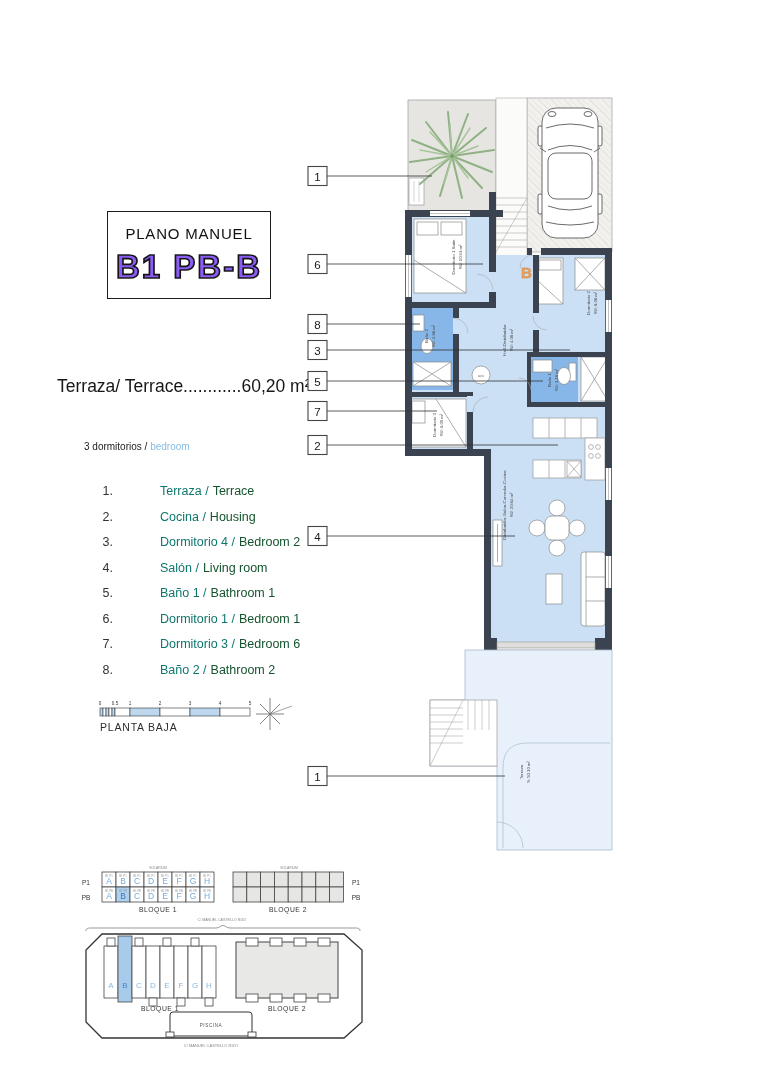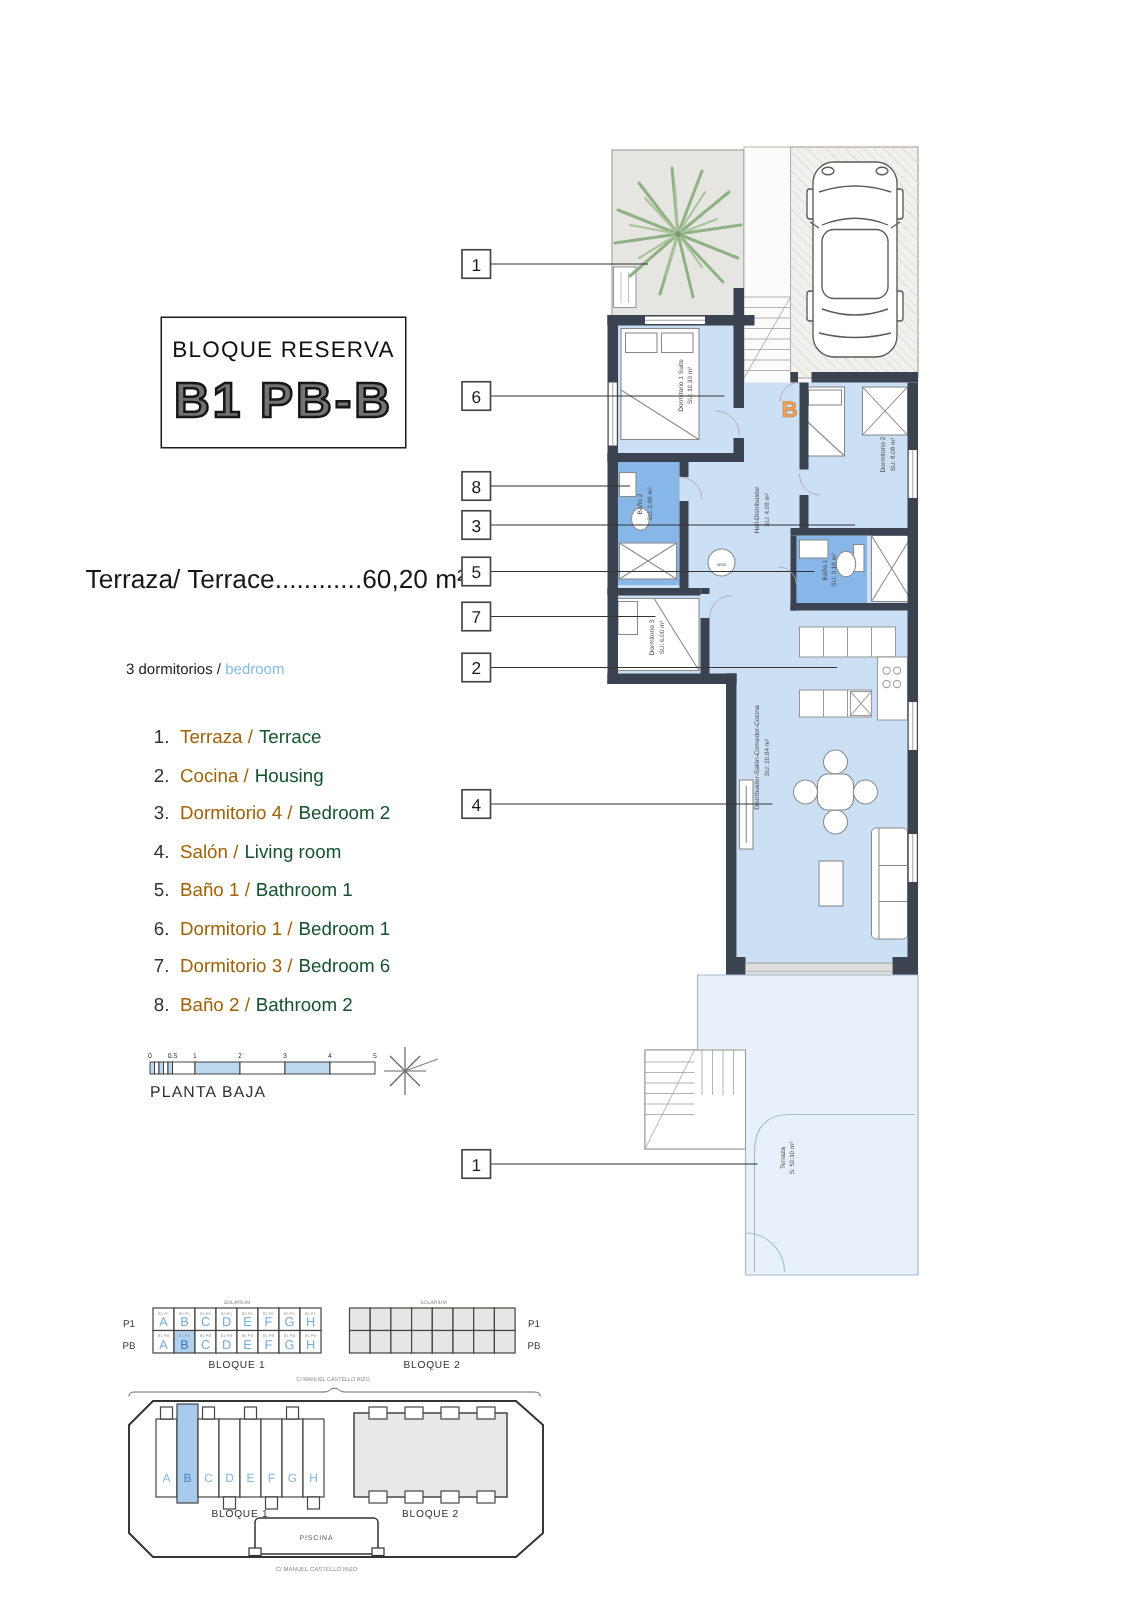--- a/index.html
+++ b/index.html
@@ -2,38 +2,38 @@
 <html><head>
 <meta charset="utf-8">
 <style>
   html,body{margin:0;padding:0;}
   body{width:763px;height:1080px;position:relative;background:#ffffff;
        font-family:"Liberation Sans",sans-serif;overflow:hidden;}
   .abs{position:absolute;}
   #title-box{left:107px;top:211px;width:164px;height:88px;border:1.6px solid #1c1c1c;
              box-sizing:border-box;text-align:center;background:#fff;}
   #title-box .sub{margin-top:13px;font-size:15px;letter-spacing:.8px;color:#111;font-weight:500;}
-  #title-box .code{margin-top:6px;font-size:33px;font-weight:800;letter-spacing:2px;color:#737373;
+  #title-box .code{margin-top:6px;font-size:33px;font-weight:800;letter-spacing:2px;color:#8b5cf6;
                    -webkit-text-stroke:1.7px #161616;}
   #areas{left:57px;top:374px;font-size:17.5px;color:#171717;line-height:25px;white-space:nowrap;}
   #bedrooms{left:84px;top:441px;font-size:10px;color:#222;}
   #bedrooms .en{color:#84BEE3;}
   #legend{left:99px;top:484px;font-size:12.5px;}
   #legend .row{display:flex;margin-bottom:11.5px;}
   #legend .num{width:14px;text-align:right;margin-right:7px;color:#333;}
-  #legend .es{color:#a16207;margin-right:4px;white-space:nowrap;}
+  #legend .es{color:#0f766e;margin-right:4px;white-space:nowrap;margin-left:40px;}
   #legend .en{color:#14532d;white-space:nowrap;}
   svg{position:absolute;display:block;}
   svg text{font-family:"Liberation Sans",sans-serif;}
 </style>
 </head>
 <body>
 
 <div id="title-box" class="abs">
-  <div class="sub">BLOQUE RESERVA</div>
+  <div class="sub">PLANO MANUEL</div>
   <div class="code">B1 PB-B</div>
 </div>
 
 <div id="areas" class="abs">
   <div>Terraza/ Terrace............60,20 m²</div>
 </div>
 
 <div id="bedrooms" class="abs">
   <span class="es">3 dormitorios /</span>
   <span class="en">bedroom</span>

